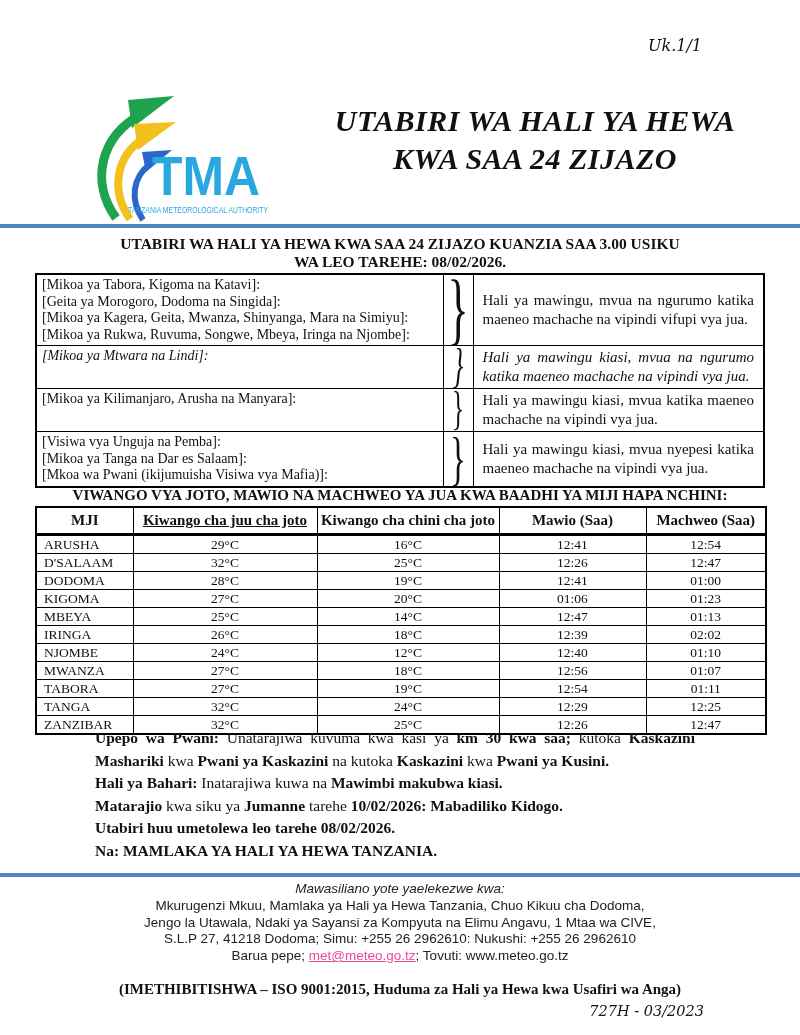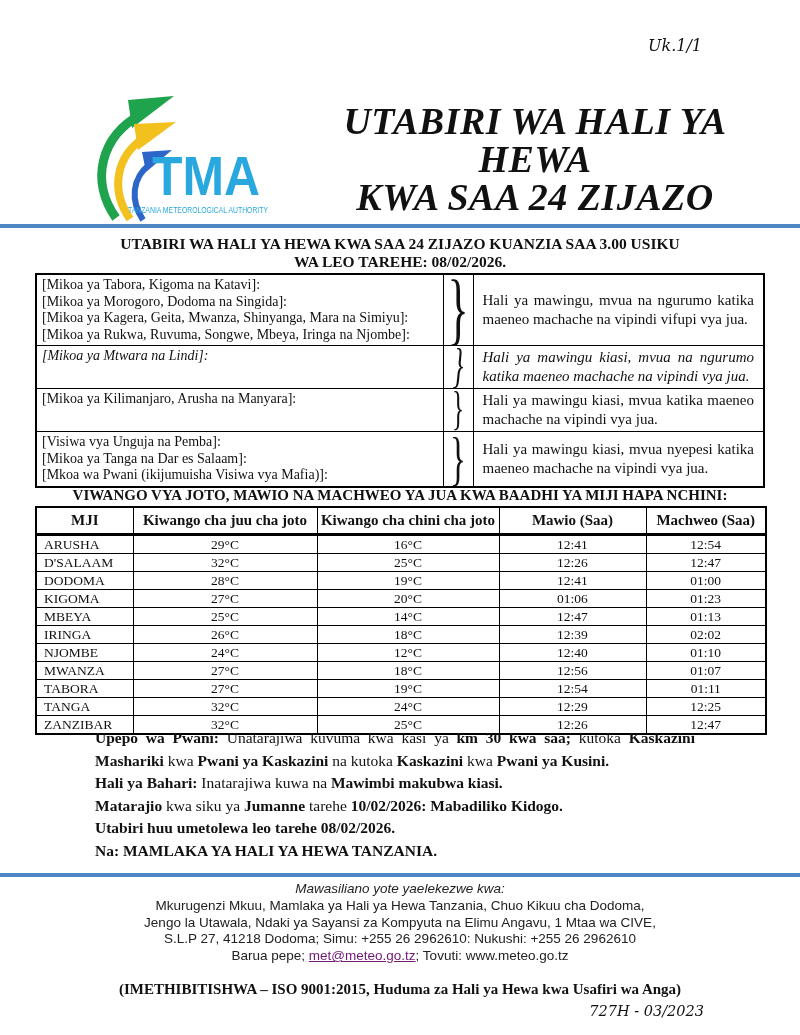--- a/index.html
+++ b/index.html
@@ -6,21 +6,21 @@
   html,body { background:#ffffff; }
   body { width:800px; height:1035px; font-family:"Liberation Serif", serif; color:#111; }
   .page { position:relative; width:800px; height:1035px; overflow:hidden; background:#fff; }
 
   .pageno { position:absolute; top:36px; right:98px; font-style:italic; font-size:16px; font-family:"DejaVu Serif", serif; }
 
   .logo { position:absolute; left:86px; top:92px; width:186px; height:132px; }
   .logo svg { width:100%; height:100%; }
 
   .title { position:absolute; left:295px; top:102px; width:480px; text-align:center;
-           font-weight:bold; font-style:italic; font-size:38px; line-height:38px;
+           font-weight:bold; font-style:italic; font-size:30px; line-height:38px;
            font-family:"Liberation Serif", serif; letter-spacing:0.5px; }
 
   .divider { position:absolute; left:0; width:800px; height:4px; }
   .d1 { top:224px; }
   .d2 { top:873px; }
 
   .subtitle { position:absolute; top:235px; left:35px; width:730px; text-align:center;
               font-weight:bold; font-size:15.5px; line-height:17.5px; }
 
   table { border-collapse:collapse; }
@@ -38,21 +38,21 @@
   .b1 { font-size:80px; } .b2 { font-size:48px; } .b3 { font-size:46px; } .b4 { font-size:60px; }
 
   .ttitle { position:absolute; top:487px; left:35px; width:730px; text-align:center;
             font-weight:bold; font-size:15px; }
 
   .ttable { position:absolute; top:506px; left:35px; width:730px; table-layout:fixed; border:2px solid #000; }
   .ttable th { border:1.5px solid #000; border-bottom:3px solid #000; font-size:15px;
                padding:4px 2px; font-weight:bold; text-align:center; }
   .ttable td { border:1.5px solid #000; font-size:13.5px; line-height:14px; padding:1.5px 2px; text-align:center; }
   .ttable td.city { text-align:left; padding-left:7px; }
-  .c0{width:97px;} .c1{width:184px;} .c2{width:182px;} .c3{width:147px;} .c4{width:120px;}
+  .c0{width:97px;} .c1{width:184px;text-decoration:underline;} .c2{width:182px;} .c3{width:147px;} .c4{width:120px;}
 
   .remarks { position:absolute; top:727px; left:95px; width:600px; font-size:15.5px; line-height:22.5px; }
   .remarks p { margin:0; }
   .remarks p.justify { text-align:justify; }
 
   .contact { position:absolute; top:881px; left:0; width:800px; text-align:center;
              font-family:"Liberation Sans", sans-serif; font-size:13.5px; line-height:16.8px; color:#222; }
   .contact .it { font-style:italic; }
   .contact a { text-decoration:underline; }
 
@@ -102,21 +102,21 @@
   <div class="subtitle">
     <div>UTABIRI WA HALI YA HEWA KWA SAA 24 ZIJAZO KUANZIA SAA 3.00 USIKU</div>
     <div>WA LEO TAREHE: 08/02/2026.</div>
   </div>
 
   <table class="ftable">
     <tbody>
         <tr class="r1">
       <td class="regions">
         <div>[Mikoa ya Tabora, Kigoma na Katavi]:</div>
-        <div>[Mikoa ya  Morogoro, Dodoma na Singida]:</div>
+        <div>[Geita ya  Morogoro, Dodoma na Singida]:</div>
         <div>[Mikoa ya Kagera, Geita, Mwanza, Shinyanga, Mara na Simiyu]:</div>
         <div>[Mikoa ya Rukwa, Ruvuma, Songwe, Mbeya, Iringa na Njombe]:</div>
       </td>
       <td class="bcell">
         <span class="brace b1">}</span>
       </td>
       <td class="fcell">Hali ya mawingu, mvua na ngurumo katika maeneo machache na vipindi vifupi vya jua.</td>
     </tr>
     <tr class="r2">
       <td class="regions">
@@ -252,21 +252,21 @@
   </div>
 
   <div class="divider d2" style="background: rgb(77, 134, 194);"></div>
 
   <div class="contact">
     <div class="it">Mawasiliano yote yaelekezwe kwa:</div>
     <div>Mkurugenzi Mkuu, Mamlaka ya Hali ya Hewa Tanzania, Chuo Kikuu cha Dodoma,</div>
     <div>Jengo la Utawala, Ndaki ya Sayansi za Kompyuta na Elimu Angavu, 1 Mtaa wa CIVE,</div>
     <div>S.L.P 27, 41218 Dodoma; Simu: +255 26 2962610: Nukushi: +255 26 2962610</div>
     <div>
-      <span>Barua pepe; </span><a href="#" class="mail" style="color: #701a75;">met@meteo.go.tz</a><span>; Tovuti: www.meteo.go.tz</span>
+      <span>Barua pepe; </span><a href="#" class="mail" style="color: #ec4899;">met@meteo.go.tz</a><span>; Tovuti: www.meteo.go.tz</span>
     </div>
   </div>
 
   <div class="iso">(IMETHIBITISHWA – ISO 9001:2015, Huduma za Hali ya Hewa kwa Usafiri wa Anga)</div>
 
   <div class="formno">727H - 03/2023</div>
 
 </div>
 
 </body></html>

